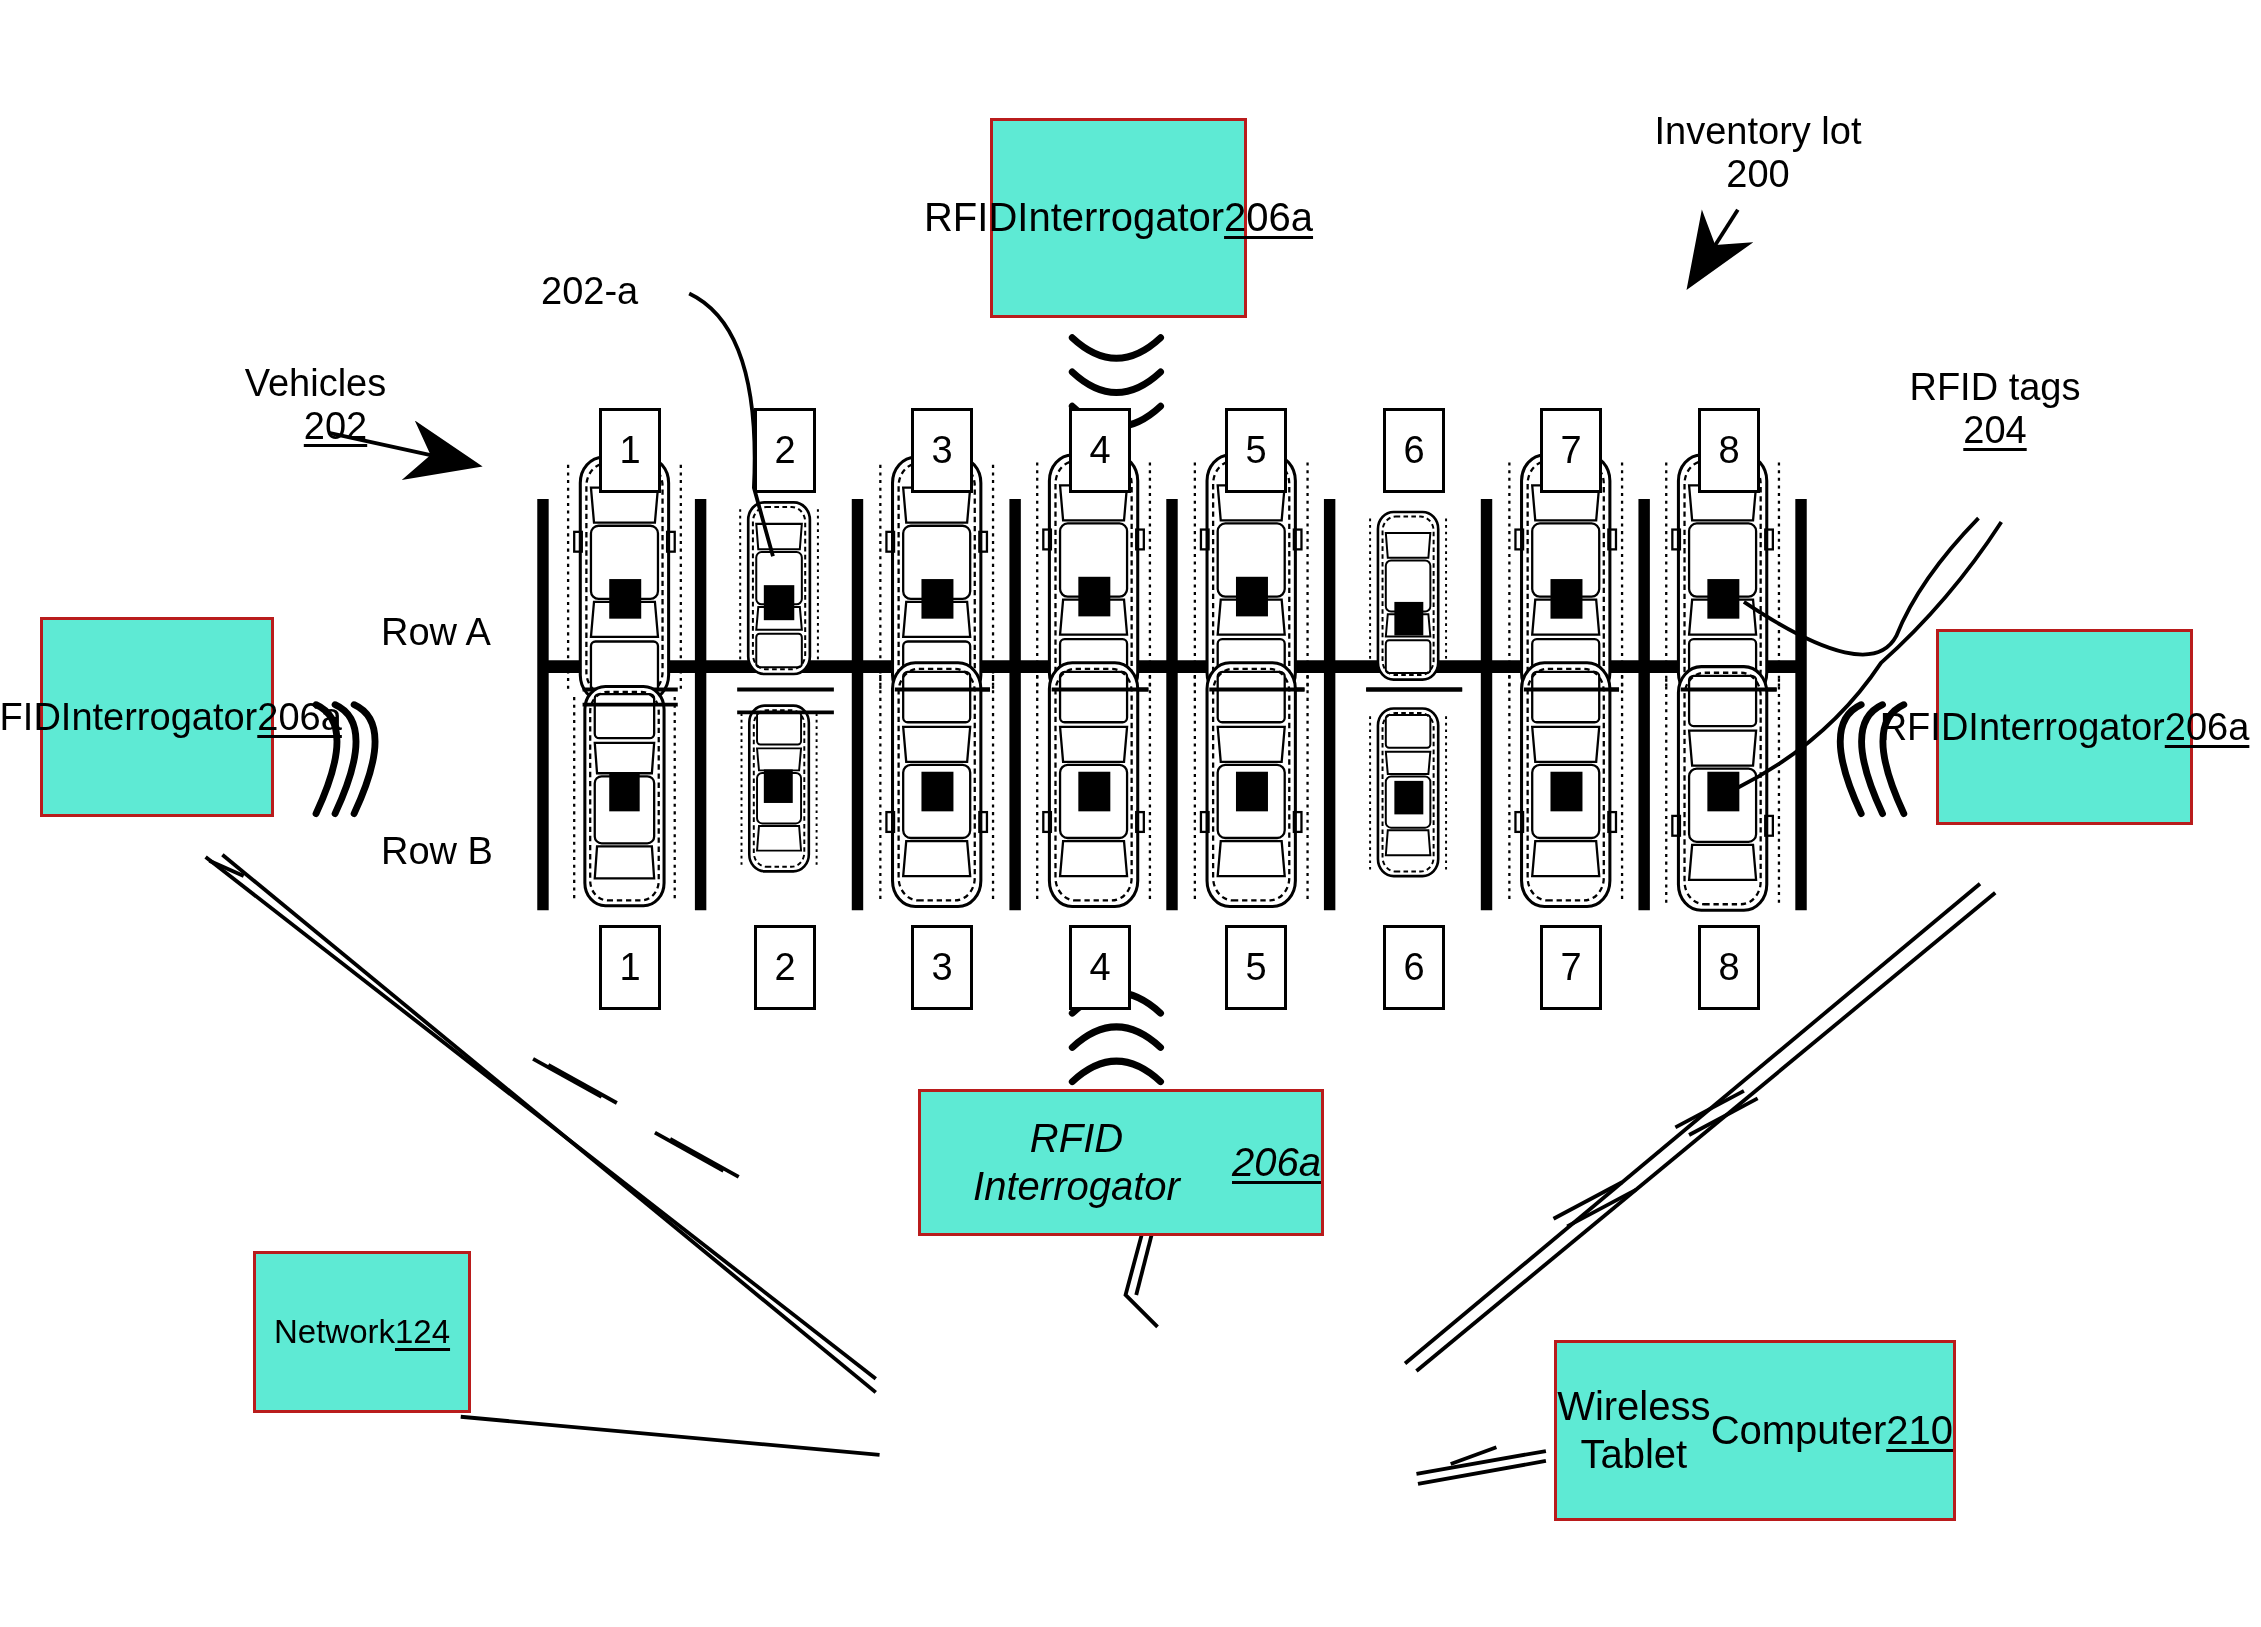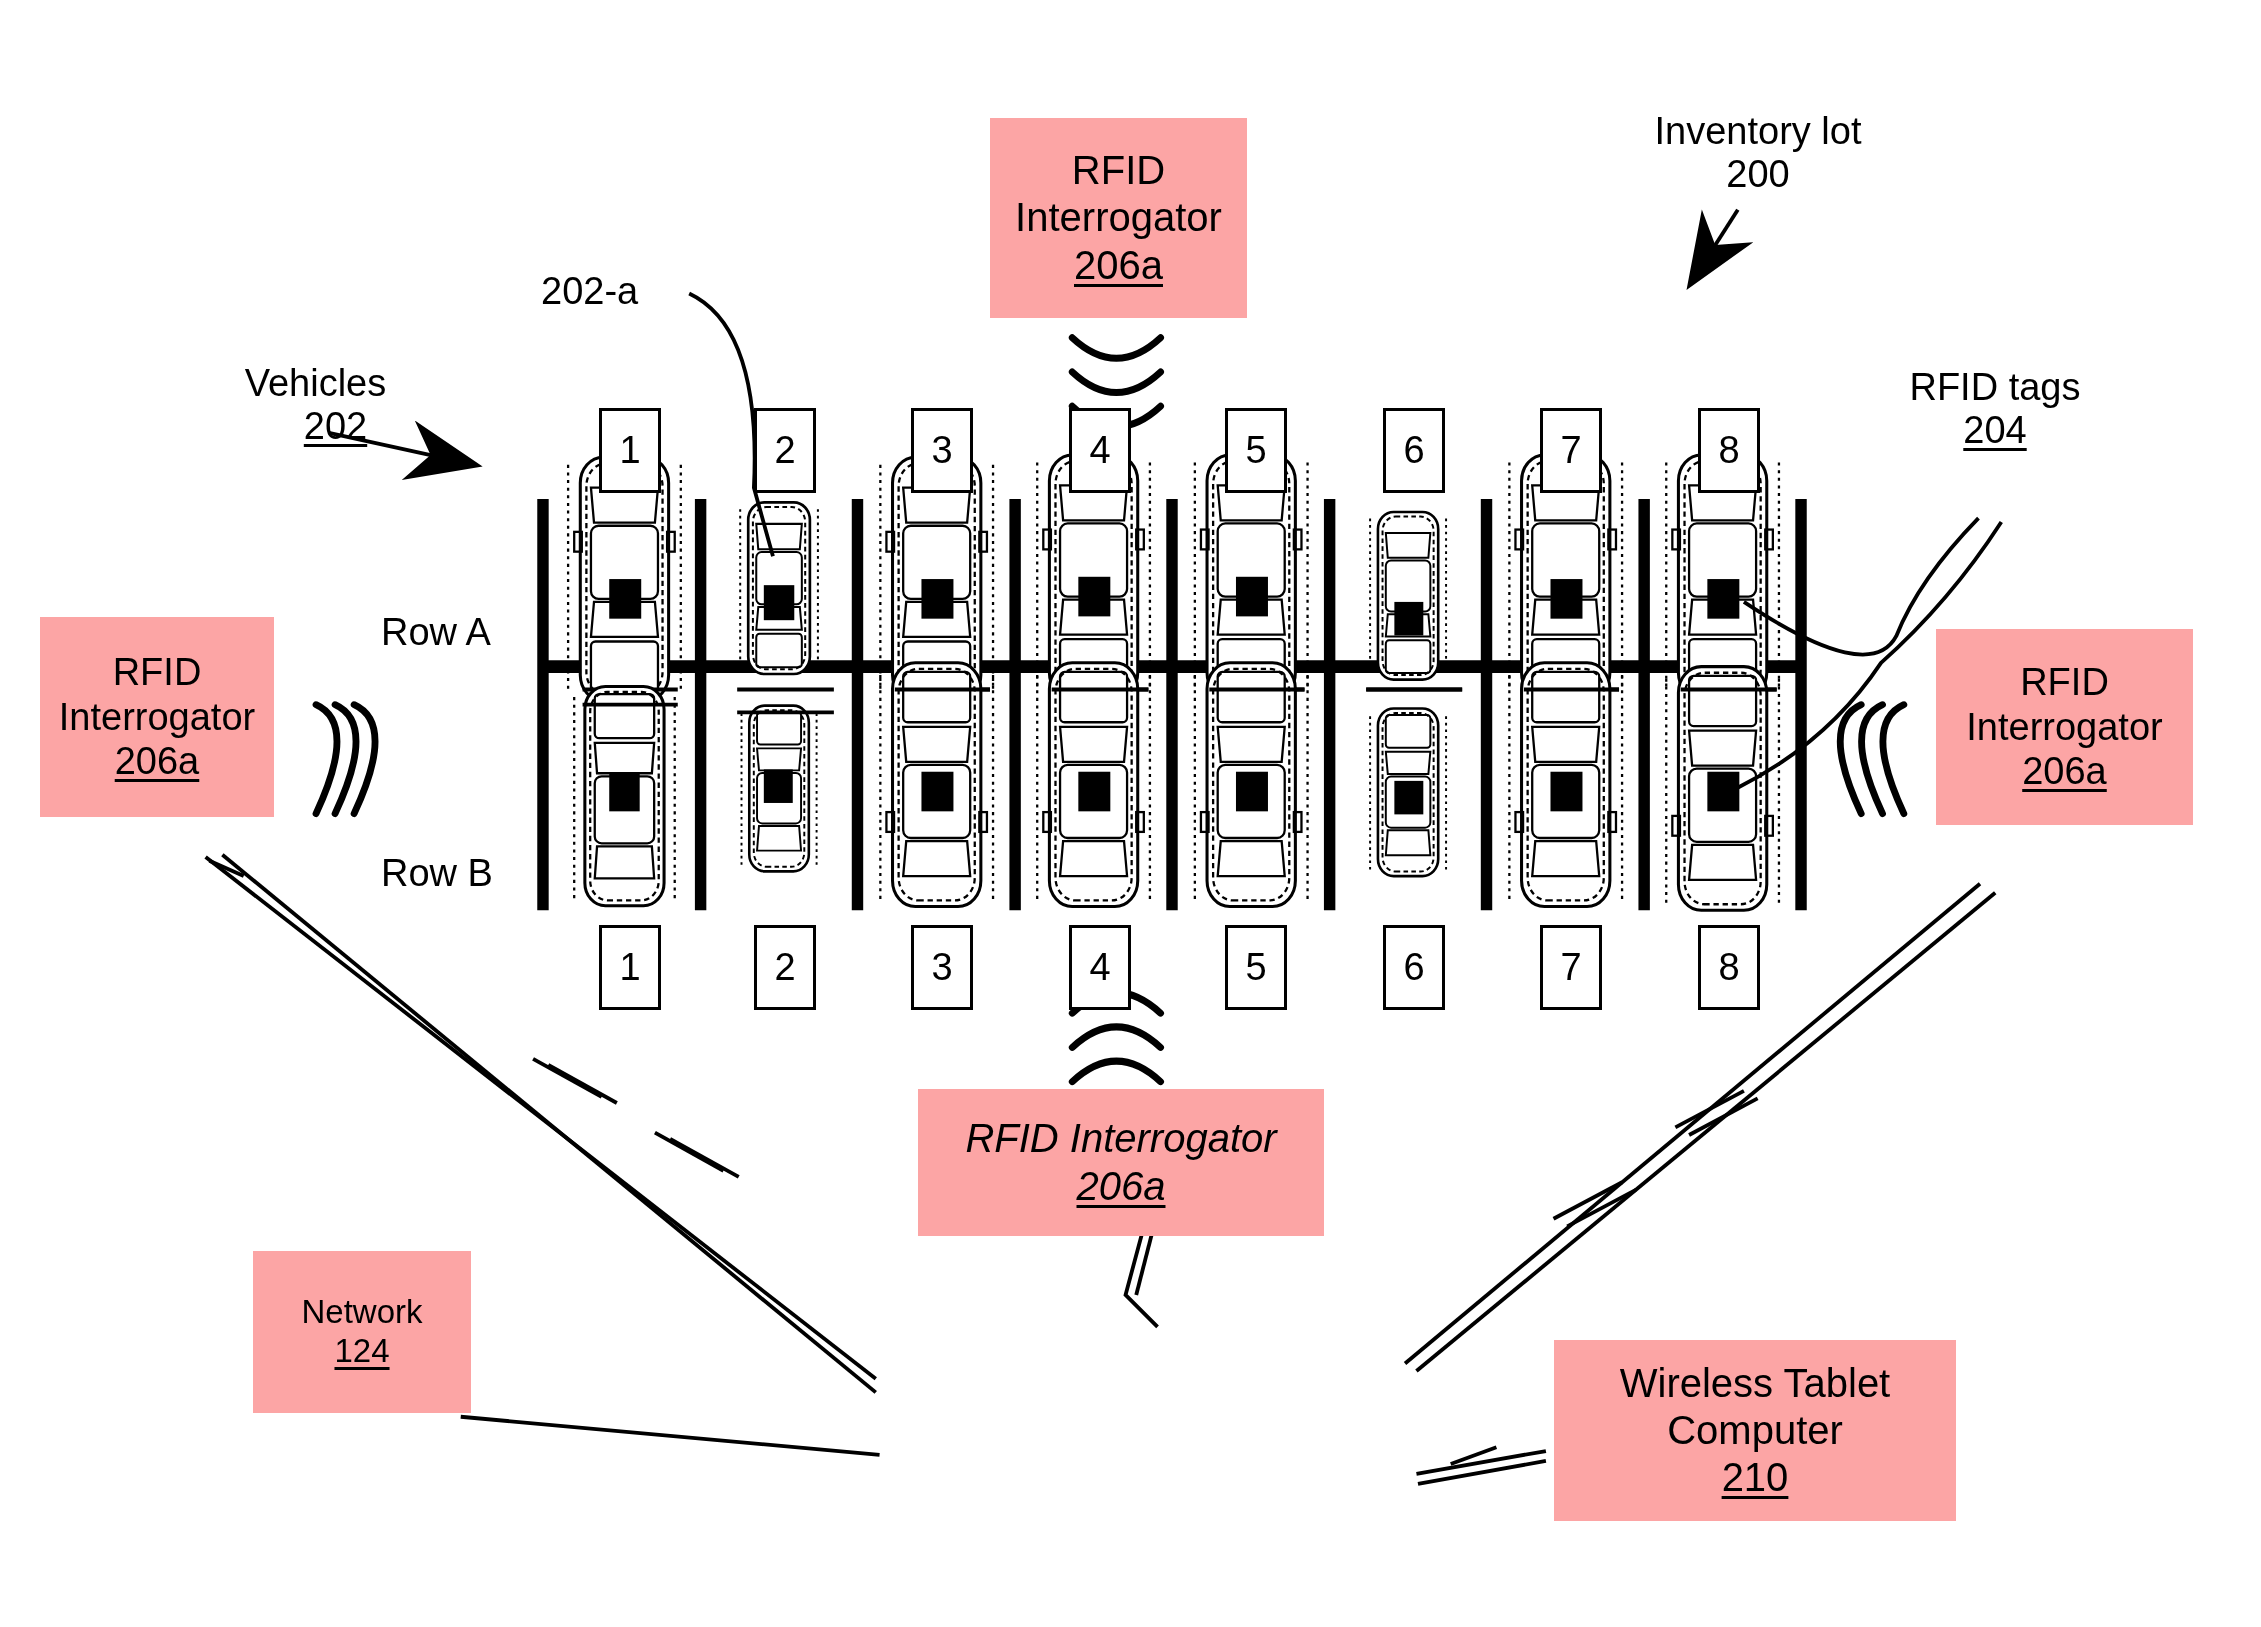--- a/index.html
+++ b/index.html
@@ -3,22 +3,22 @@
 <meta charset="utf-8">
 <style>
   html,body{margin:0;padding:0;background:#ffffff;}
   body{
     width:2261px;height:1628px;position:relative;overflow:hidden;
     font-family:"Liberation Sans", sans-serif;color:#000;
   }
   #stage{position:absolute;left:0;top:0;width:2261px;height:1556px;}
   svg#art{position:absolute;left:0;top:0;width:2261px;height:1628px;}
   .txtbox{
-    position:absolute;border:3px solid #fca5a5;background:#fca5a5;
-    display:flex;flex-direction:column;align-items:center;justify-content:center;
+    position:absolute;border:3px solid #b91c1c;background:#5eead4;
+    display:flex;flex-direction:row;align-items:center;justify-content:center;
     text-align:center;line-height:1.18;
   }
   .u{text-decoration:underline;text-underline-offset:4.6px;text-decoration-thickness:3px;}
   .numbox{
     position:absolute;border:3px solid #000;background:#fff;
     display:flex;align-items:center;justify-content:center;
     font-size:38px;
   }
   .rowlbl{position:absolute;font-size:38px;white-space:nowrap;}
   .freetext{position:absolute;font-size:38px;text-align:center;white-space:nowrap;}
@@ -272,21 +272,21 @@
 </div>
 
 <div class="freetext" style="left:541px;top:270px;">202-a</div>
 
 <div class="freetext" style="left:1881px;top:366px;width:228px;">
   <div>RFID tags</div>
   <div class="u" style="display:inline-block;">204</div>
 </div>
 
 <div class="rowlbl" style="left:381px;top:605px;margin-top:6px;">Row A</div>
-<div class="rowlbl" style="left:381px;top:852px;text-align:right;">Row B</div>
+<div class="rowlbl" style="left:381px;top:830px;text-align:right;">Row B</div>
 
 <div class="numbox" style="left:599px;top:408px;width:56px;height:79px;">
   <span>1</span>
     </div>
 <div class="numbox" style="left:754px;top:408px;width:56px;height:79px;">
   <span>2</span>
     </div>
 <div class="numbox" style="left:911px;top:408px;width:56px;height:79px;">
   <span>3</span>
     </div>

